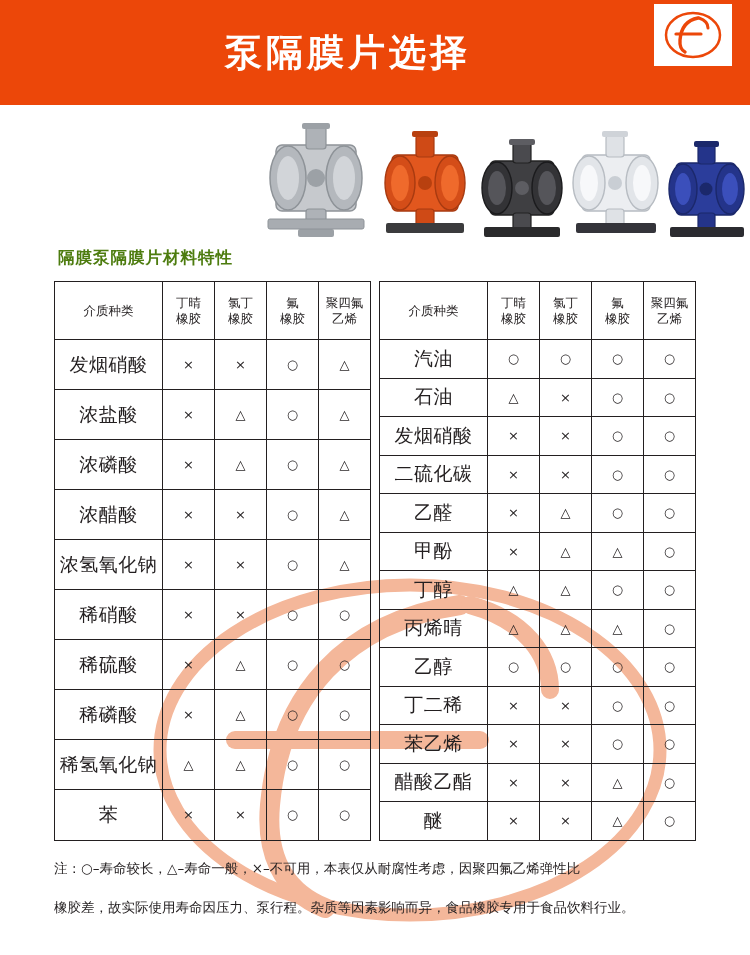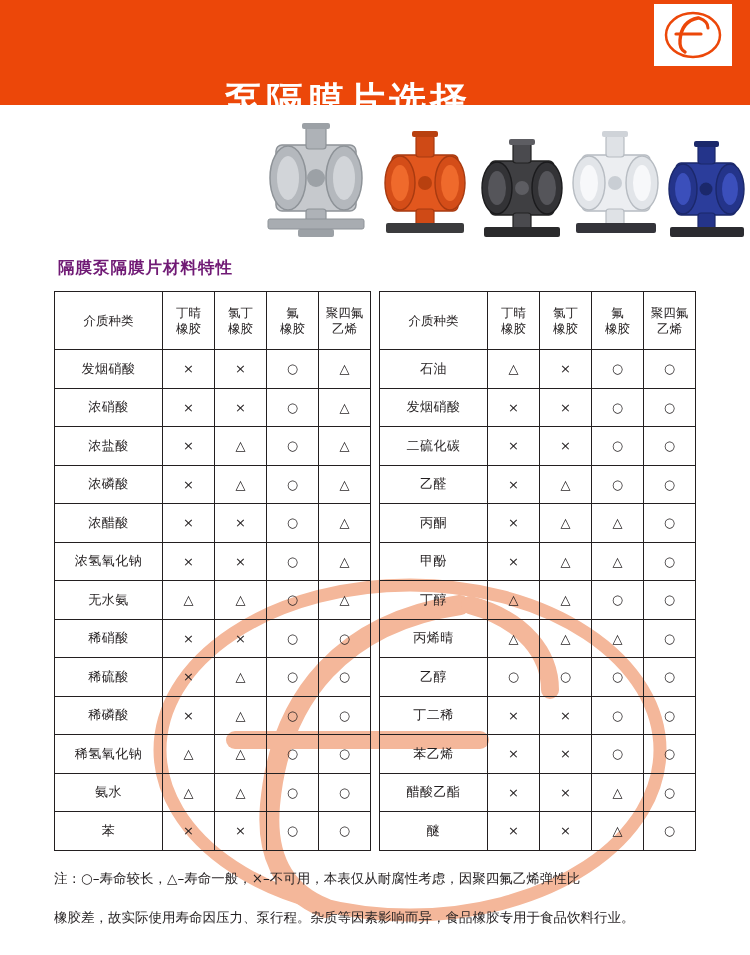--- a/index.html
+++ b/index.html
@@ -29,21 +29,20 @@
     width: 696px;
     height: 105px;
     display: flex;
     align-items: center;
     justify-content: center;
     color: #ffffff;
     font-size: 37px;
     font-weight: bold;
     letter-spacing: 4px;
     font-family: "DejaVu Sans", "Liberation Sans", sans-serif;
-    margin-top: 48px;
   }
   .logo-badge {
     position: absolute;
     right: 18px;
     top: 4px;
     width: 78px;
     height: 62px;
     background: #ffffff;
     display: flex;
     align-items: center;
@@ -71,25 +70,25 @@
     z-index: 1;
   }
   .pump {
     position: absolute;
     bottom: 0;
   }
 
   
   .section-title {
     position: relative;
-    margin: 16px 0 8px 58px;
+    margin: 6px 0 8px 58px;
     font-size: 16.5px;
     font-weight: bold;
     letter-spacing: 1px;
-    color: #701a75;
+    color: #4d7c0f;
     z-index: 1;
     font-family: "DejaVu Sans", "Liberation Sans", sans-serif;
   }
 
   
   .tables-wrap {
     position: relative;
     margin: 12px auto;
     width: 642px;
     display: flex;
@@ -115,21 +114,21 @@
     background: transparent;
   }
   table.mat thead th {
     height: 58px;
     font-size: 12.5px;
     line-height: 1.25;
   }
   table.mat thead th.hdr-name { width: 108px; }
   table.mat thead th.hdr-mat { width: 52px; }
   table.mat td.name {
-    font-size: 13px;
+    font-size: 19px;
     letter-spacing: 0.5px;
   }
   table.mat td.sym {
     font-size: 13px;
     font-family: "DejaVu Sans", sans-serif;
   }
   .hdr-2line span { display: block; }
 
   
   .note {
@@ -264,27 +263,20 @@
     </thead>
     <tbody id="left-body">
         <tr>
           <td class="name">发烟硝酸</td>
           <td class="sym">×</td>
           <td class="sym">×</td>
           <td class="sym">○</td>
           <td class="sym">△</td>
         </tr>
         <tr>
-          <td class="name">浓硝酸</td>
-          <td class="sym">×</td>
-          <td class="sym">×</td>
-          <td class="sym">○</td>
-          <td class="sym">△</td>
-        </tr>
-        <tr>
           <td class="name">浓盐酸</td>
           <td class="sym">×</td>
           <td class="sym">△</td>
           <td class="sym">○</td>
           <td class="sym">△</td>
         </tr>
         <tr>
           <td class="name">浓磷酸</td>
           <td class="sym">×</td>
           <td class="sym">△</td>
@@ -299,27 +291,20 @@
           <td class="sym">△</td>
         </tr>
         <tr>
           <td class="name">浓氢氧化钠</td>
           <td class="sym">×</td>
           <td class="sym">×</td>
           <td class="sym">○</td>
           <td class="sym">△</td>
         </tr>
         <tr>
-          <td class="name">无水氨</td>
-          <td class="sym">△</td>
-          <td class="sym">△</td>
-          <td class="sym">○</td>
-          <td class="sym">△</td>
-        </tr>
-        <tr>
           <td class="name">稀硝酸</td>
           <td class="sym">×</td>
           <td class="sym">×</td>
           <td class="sym">○</td>
           <td class="sym">○</td>
         </tr>
         <tr>
           <td class="name">稀硫酸</td>
           <td class="sym">×</td>
           <td class="sym">△</td>
@@ -328,27 +313,20 @@
         </tr>
         <tr>
           <td class="name">稀磷酸</td>
           <td class="sym">×</td>
           <td class="sym">△</td>
           <td class="sym">○</td>
           <td class="sym">○</td>
         </tr>
         <tr>
           <td class="name">稀氢氧化钠</td>
-          <td class="sym">△</td>
-          <td class="sym">△</td>
-          <td class="sym">○</td>
-          <td class="sym">○</td>
-        </tr>
-        <tr>
-          <td class="name">氨水</td>
           <td class="sym">△</td>
           <td class="sym">△</td>
           <td class="sym">○</td>
           <td class="sym">○</td>
         </tr>
         <tr>
           <td class="name">苯</td>
           <td class="sym">×</td>
           <td class="sym">×</td>
           <td class="sym">○</td>
@@ -374,20 +352,27 @@
           <span>橡胶</span>
         </th>
         <th class="hdr-mat hdr-2line">
           <span>聚四氟</span>
           <span>乙烯</span>
         </th>
       </tr>
     </thead>
     <tbody id="right-body">
         <tr>
+          <td class="name">汽油</td>
+          <td class="sym">○</td>
+          <td class="sym">○</td>
+          <td class="sym">○</td>
+          <td class="sym">○</td>
+        </tr>
+        <tr>
           <td class="name">石油</td>
           <td class="sym">△</td>
           <td class="sym">×</td>
           <td class="sym">○</td>
           <td class="sym">○</td>
         </tr>
         <tr>
           <td class="name">发烟硝酸</td>
           <td class="sym">×</td>
           <td class="sym">×</td>
@@ -399,27 +384,20 @@
           <td class="sym">×</td>
           <td class="sym">×</td>
           <td class="sym">○</td>
           <td class="sym">○</td>
         </tr>
         <tr>
           <td class="name">乙醛</td>
           <td class="sym">×</td>
           <td class="sym">△</td>
           <td class="sym">○</td>
-          <td class="sym">○</td>
-        </tr>
-        <tr>
-          <td class="name">丙酮</td>
-          <td class="sym">×</td>
-          <td class="sym">△</td>
-          <td class="sym">△</td>
           <td class="sym">○</td>
         </tr>
         <tr>
           <td class="name">甲酚</td>
           <td class="sym">×</td>
           <td class="sym">△</td>
           <td class="sym">△</td>
           <td class="sym">○</td>
         </tr>
         <tr>

